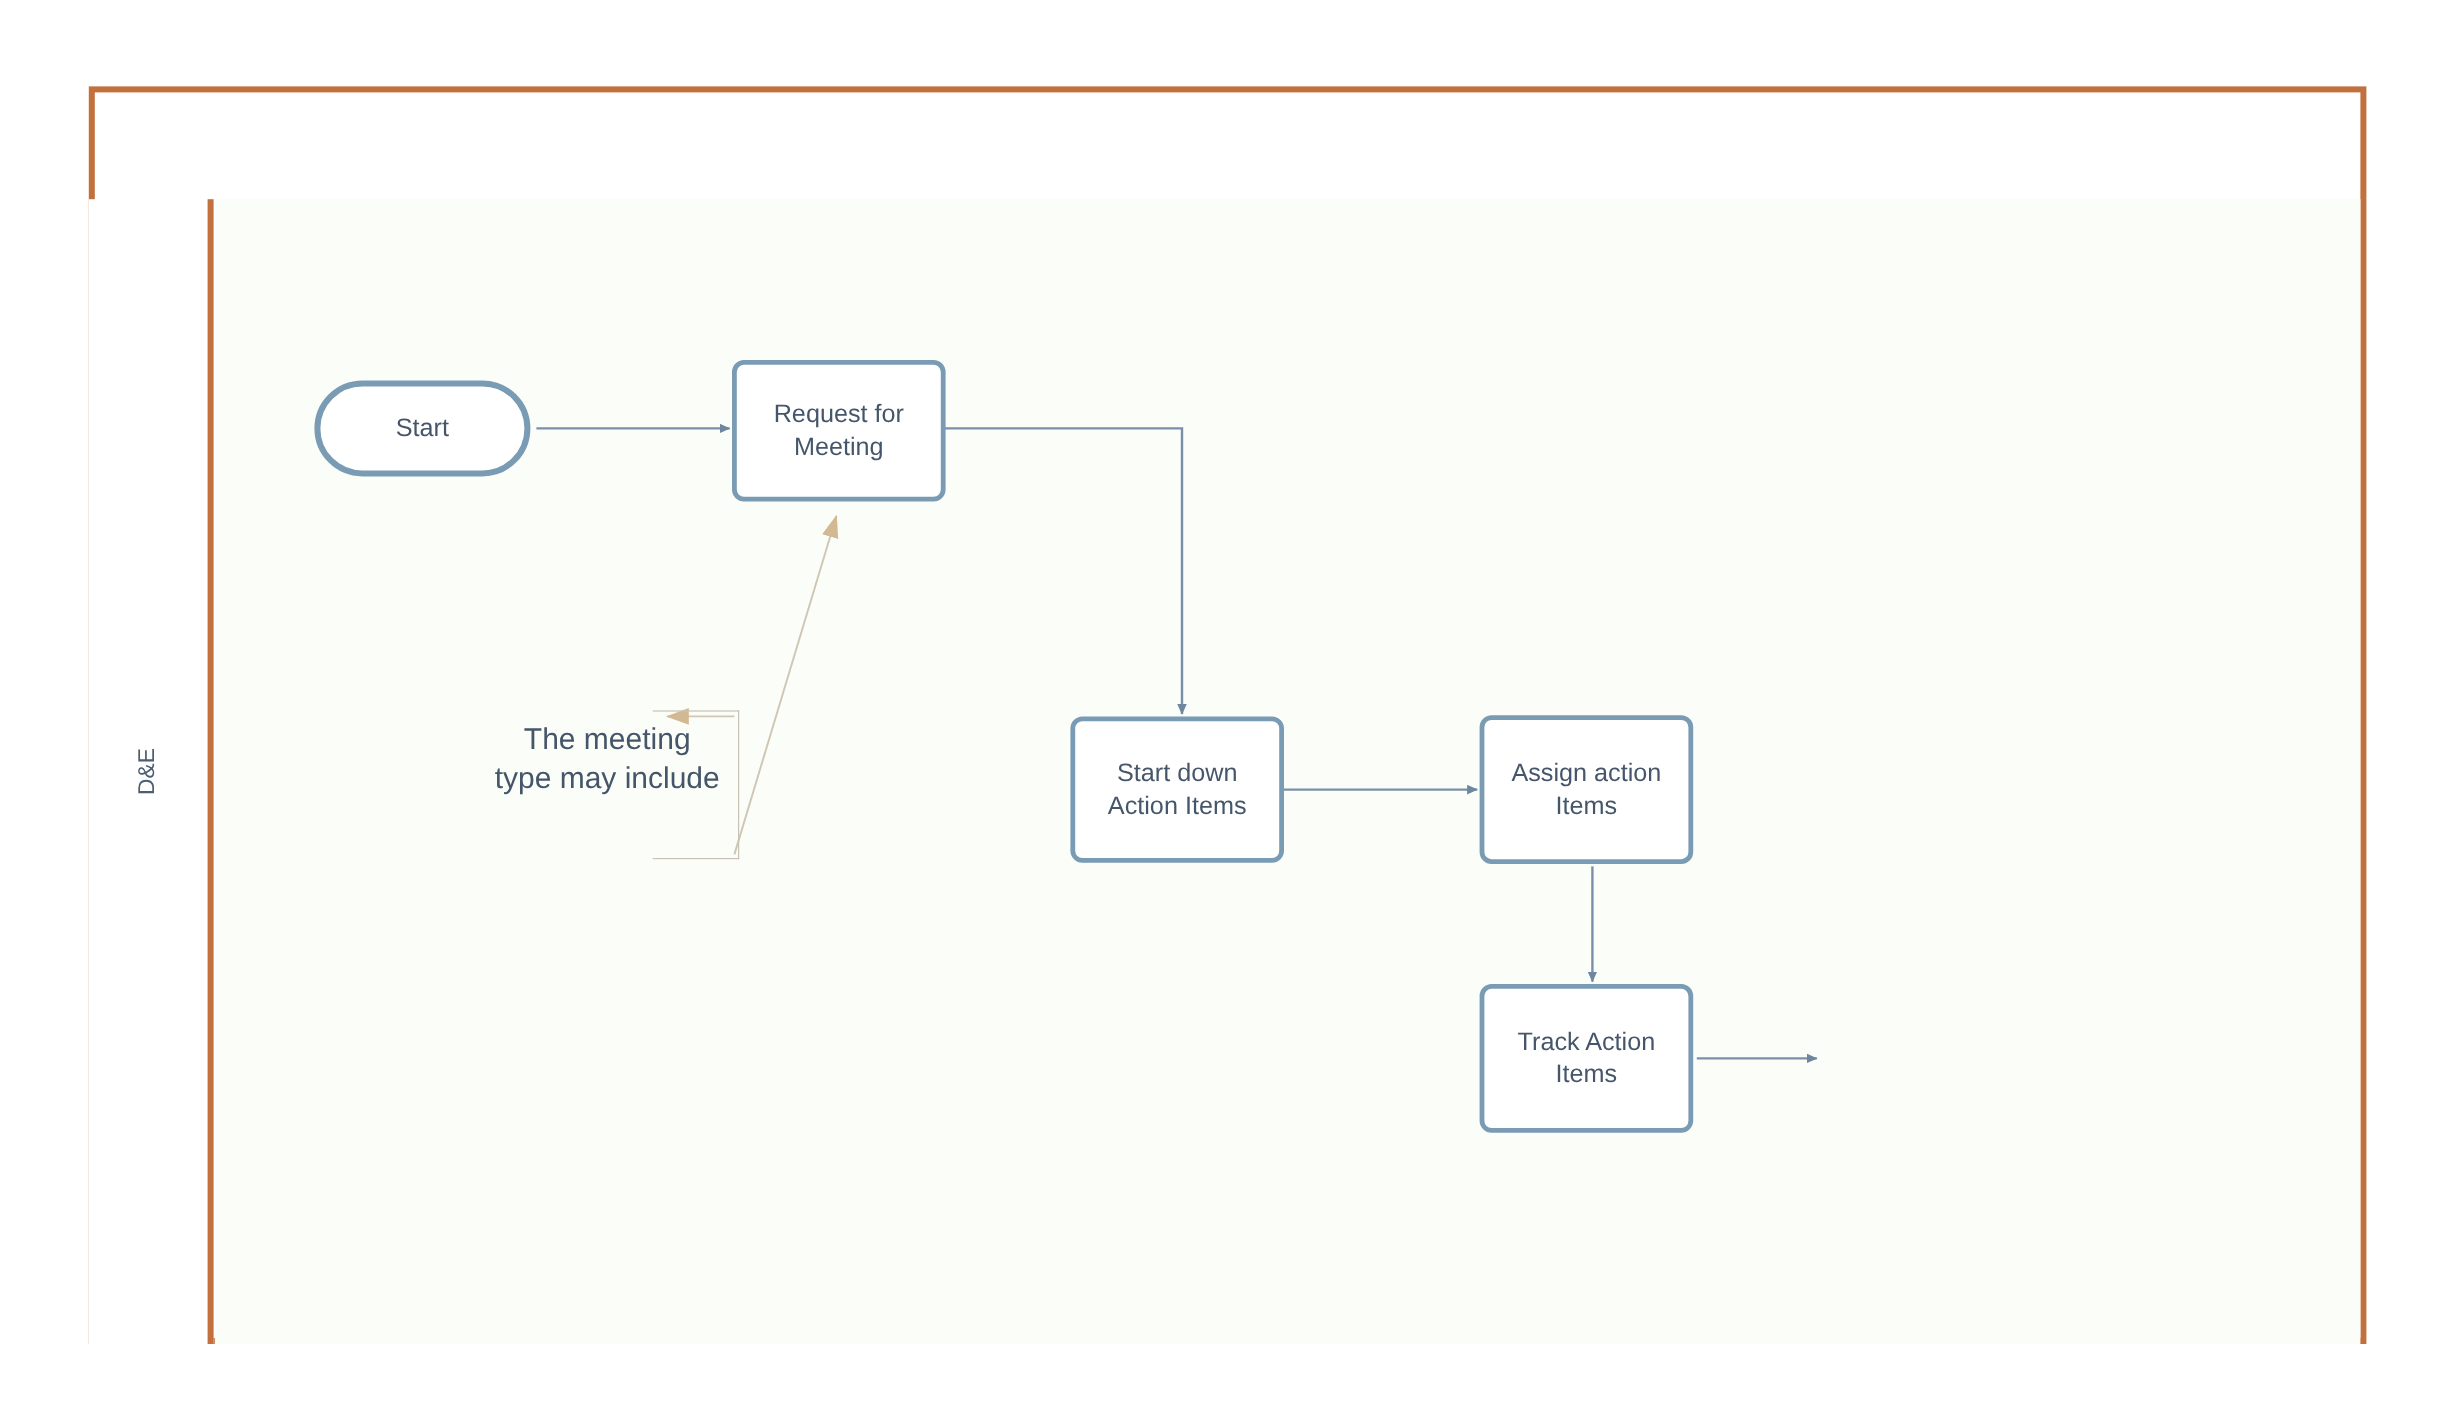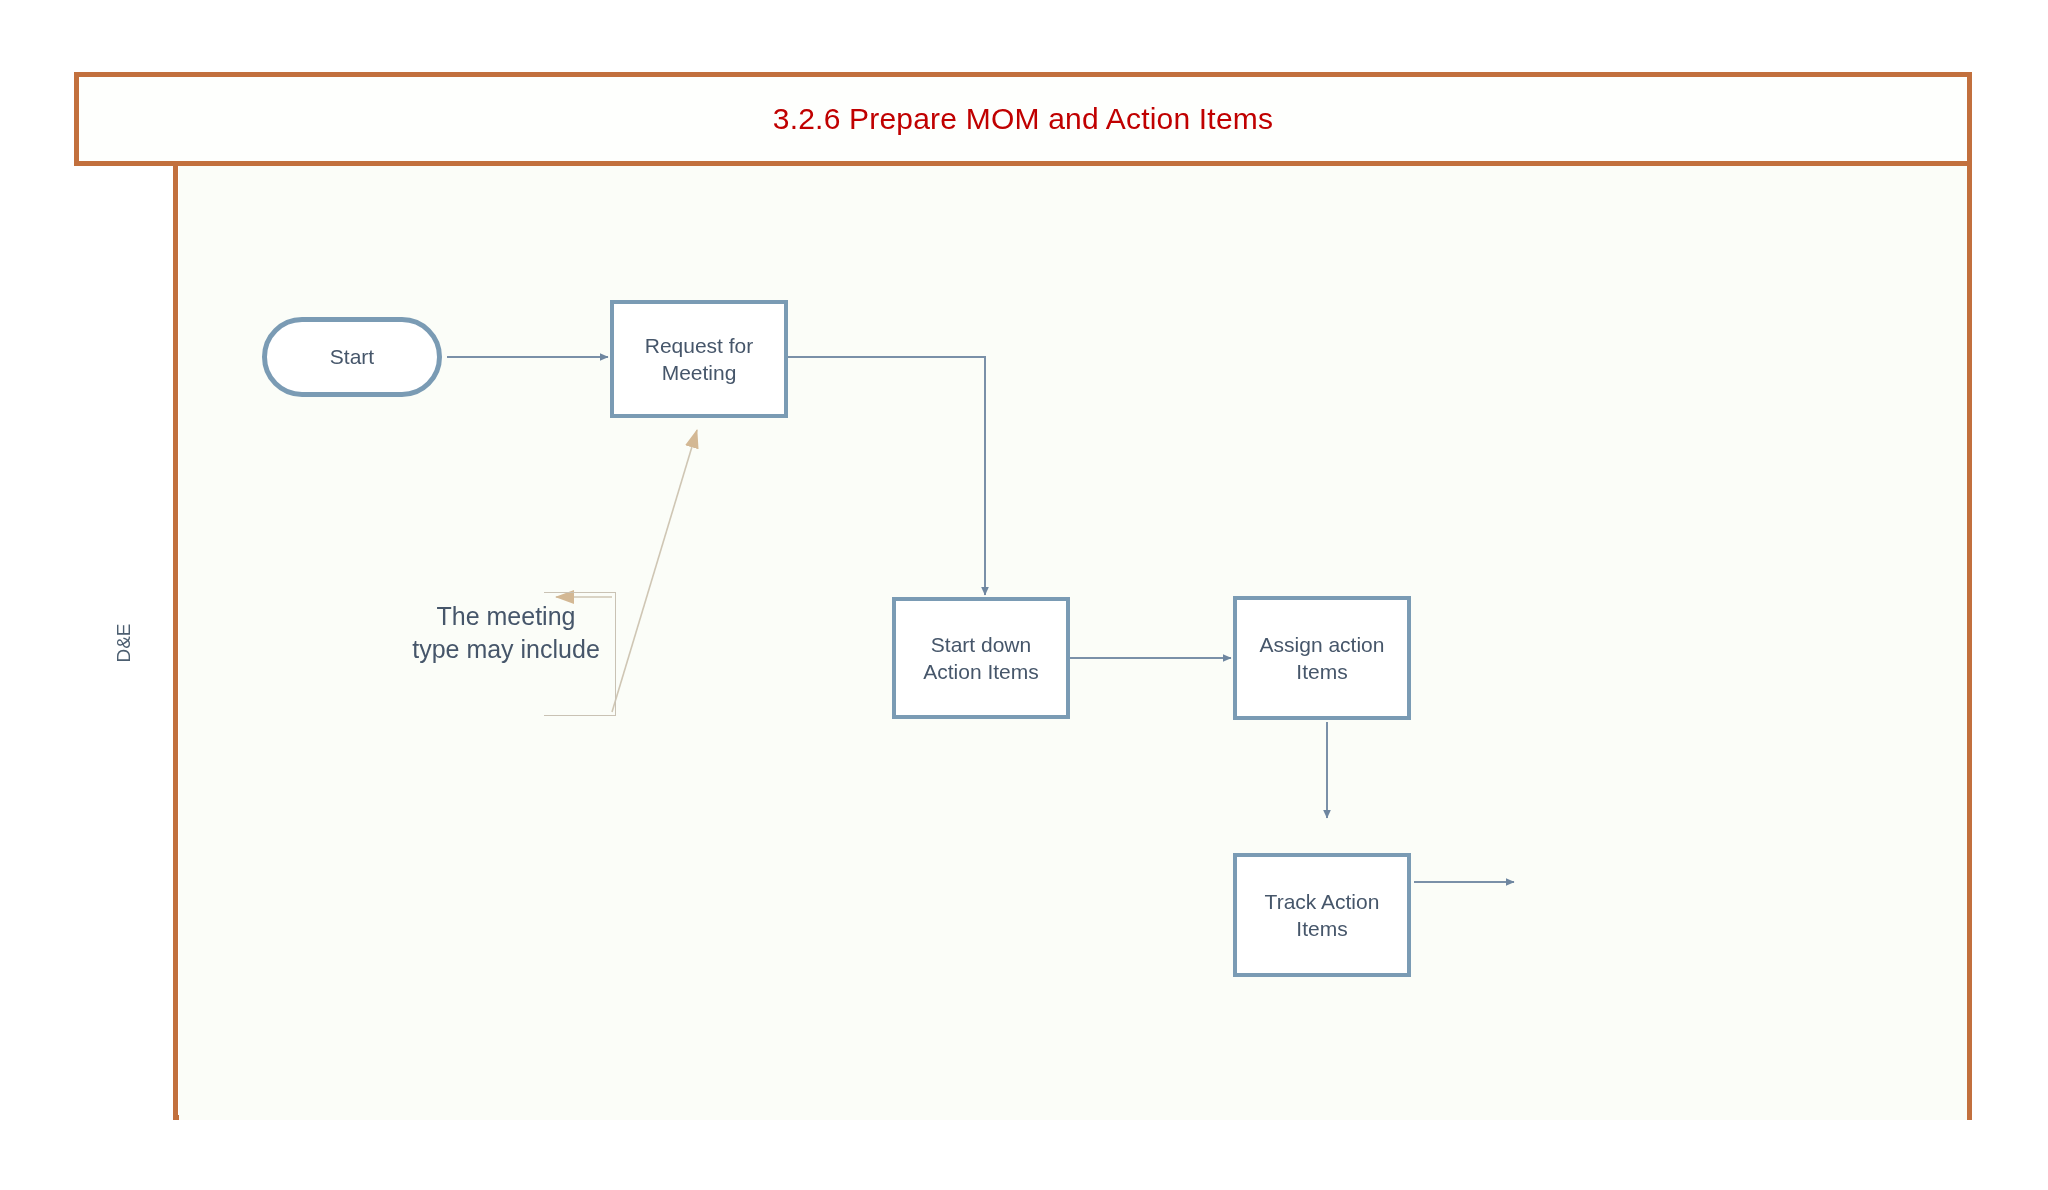--- a/index.html
+++ b/index.html
@@ -110,21 +110,21 @@
     color: #46566A;
     font-size: 21px;
     line-height: 1.30;
     padding: 2px 6px;
   }
   .node.terminator {
     border-radius: 999px;
     border-width: 5px;
   }
   .node.process {
-    border-radius: 0;
+    border-radius: 10px;
   }
 
   
   .note-box {
     position: absolute;
     left: 544px;
     top: 592px;
     width: 72px;
     height: 124px;
     border: 1px solid #C9C2B4;
@@ -143,23 +143,20 @@
     color: #46566A;
   }
 </style>
 </head>
 <body>
 
 <div id="canvas">
 
   <div class="lane-frame"></div>
 
-  <div class="title-band">
-    <div class="title-text">3.2.6 Prepare MOM and Action Items</div>
-  </div>
 
   <div class="lane-label-col">
     <div class="lane-label-text">D&amp;E</div>
   </div>
 
   <div class="lane-body"></div>
 
   <svg class="conn-layer" viewBox="0 0 2048 1190" width="2048" height="1190" xmlns="http://www.w3.org/2000/svg">
     <defs>
       <marker id="arrow-blue" markerWidth="10" markerHeight="10" refX="8.4" refY="4" orient="auto" markerUnits="userSpaceOnUse">
@@ -203,21 +200,21 @@
     </span>
   </div>
 
   <div class="node process" style="left:1233px; top:596px; width:178px; height:124px;">
     <span>
       <span>Assign action</span><br>
       <span>Items</span>
     </span>
   </div>
 
-  <div class="node process" style="left:1233px; top:820px; width:178px; height:124px;margin-top:33px;">
+  <div class="node process" style="left:1233px; top:820px; width:178px; height:124px;">
     <span>
       <span>Track Action</span><br>
       <span>Items</span>
     </span>
   </div>
 
 
   <div class="note-box"></div>
   <div class="note-text">
     <span>The meeting</span><br>

